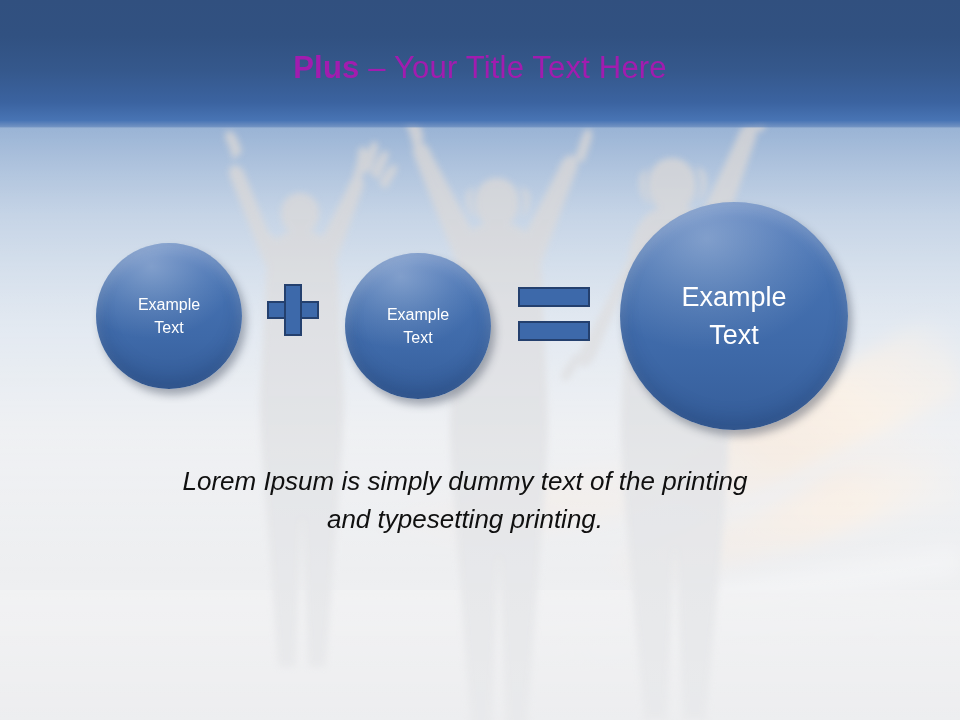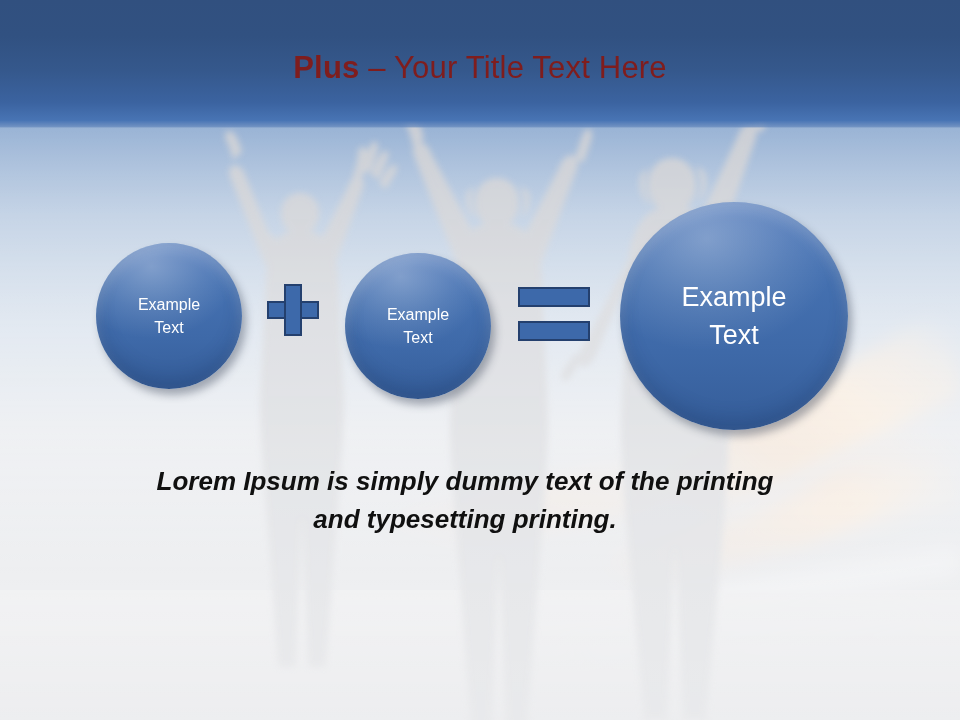--- a/index.html
+++ b/index.html
@@ -54,21 +54,21 @@
        #4874b4 94%,
        rgba(96,132,186,0.70) 99%,
        rgba(140,168,206,0.0) 100%);
   }
   .title-text {
     position: absolute;
     left: 0;
     top: 50px;
     width: 960px;
     text-align: center;
-    color: #7f1d1d;
+    color: #a21caf;
     font-size: 31px;
     line-height: 36px;
     letter-spacing: 0.2px;
     white-space: nowrap;
   }
   .title-text .t-strong { font-weight: bold; }
   .title-text .t-rest { font-weight: normal; }
 
   
   .circle {
@@ -148,21 +148,20 @@
   .caption {
     position: absolute;
     left: 110px;
     top: 462px;
     width: 710px;
     text-align: center;
     font-style: italic;
     font-size: 26px;
     line-height: 38px;
     color: #101010;
-    font-weight: bold;
   }
 </style>
 </head>
 <body>
 
 <div id="slide">
 
   <div class="bg-photo">
     <svg viewBox="0 0 960 720" preserveAspectRatio="none" aria-hidden="true">
       <defs>

